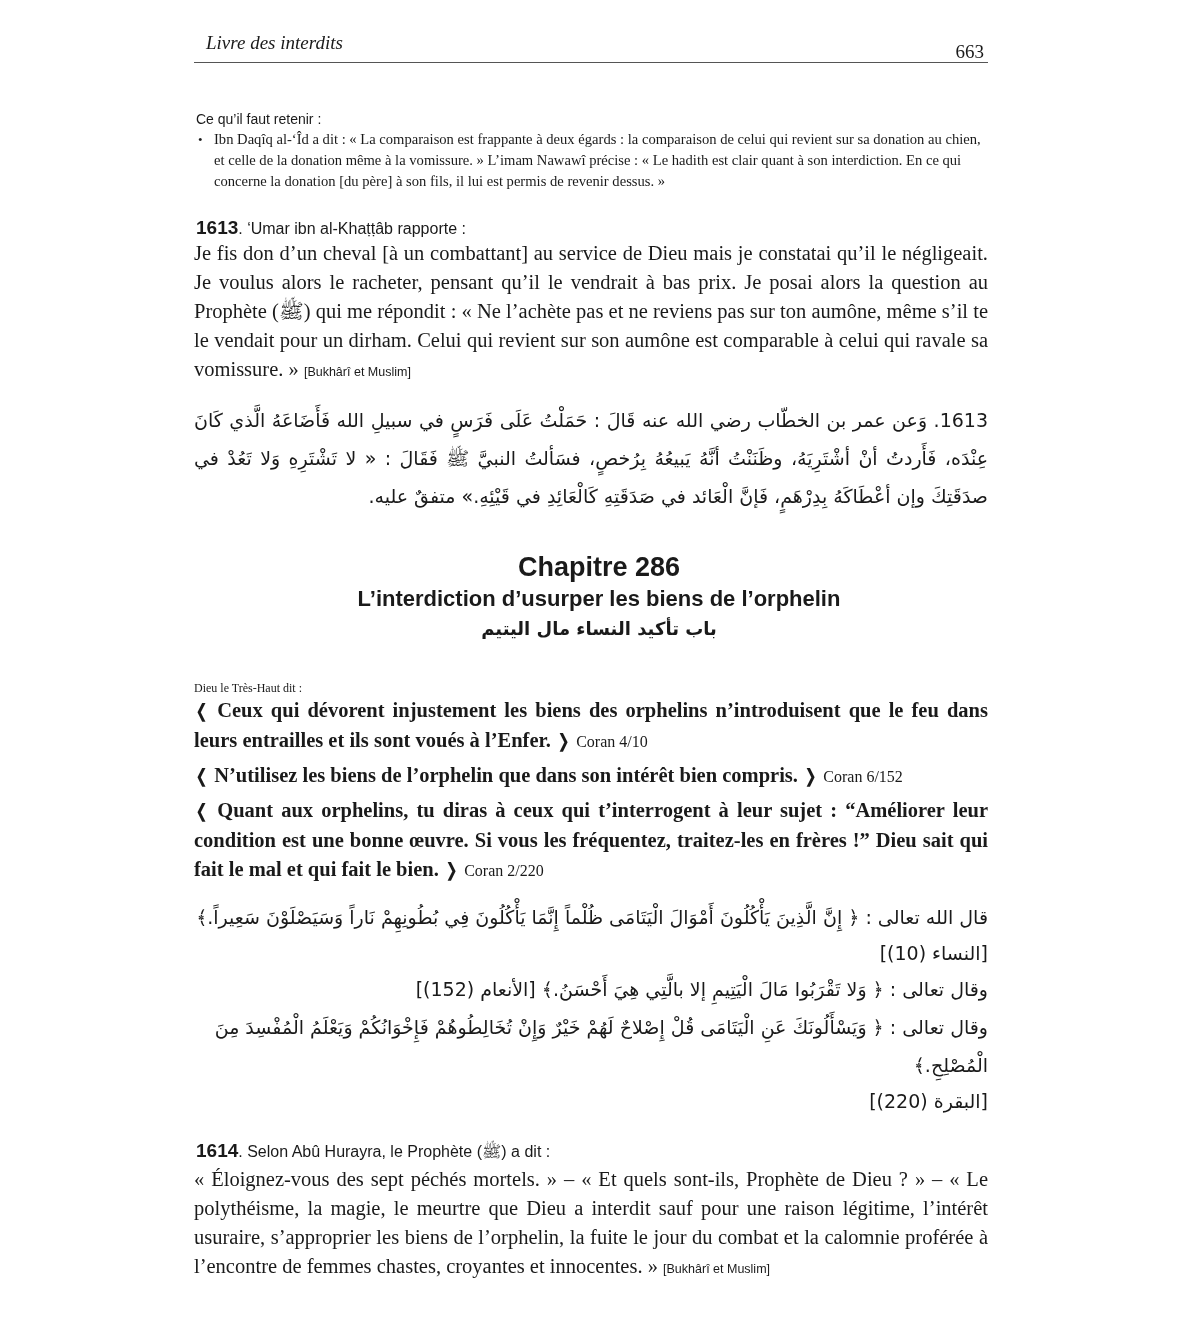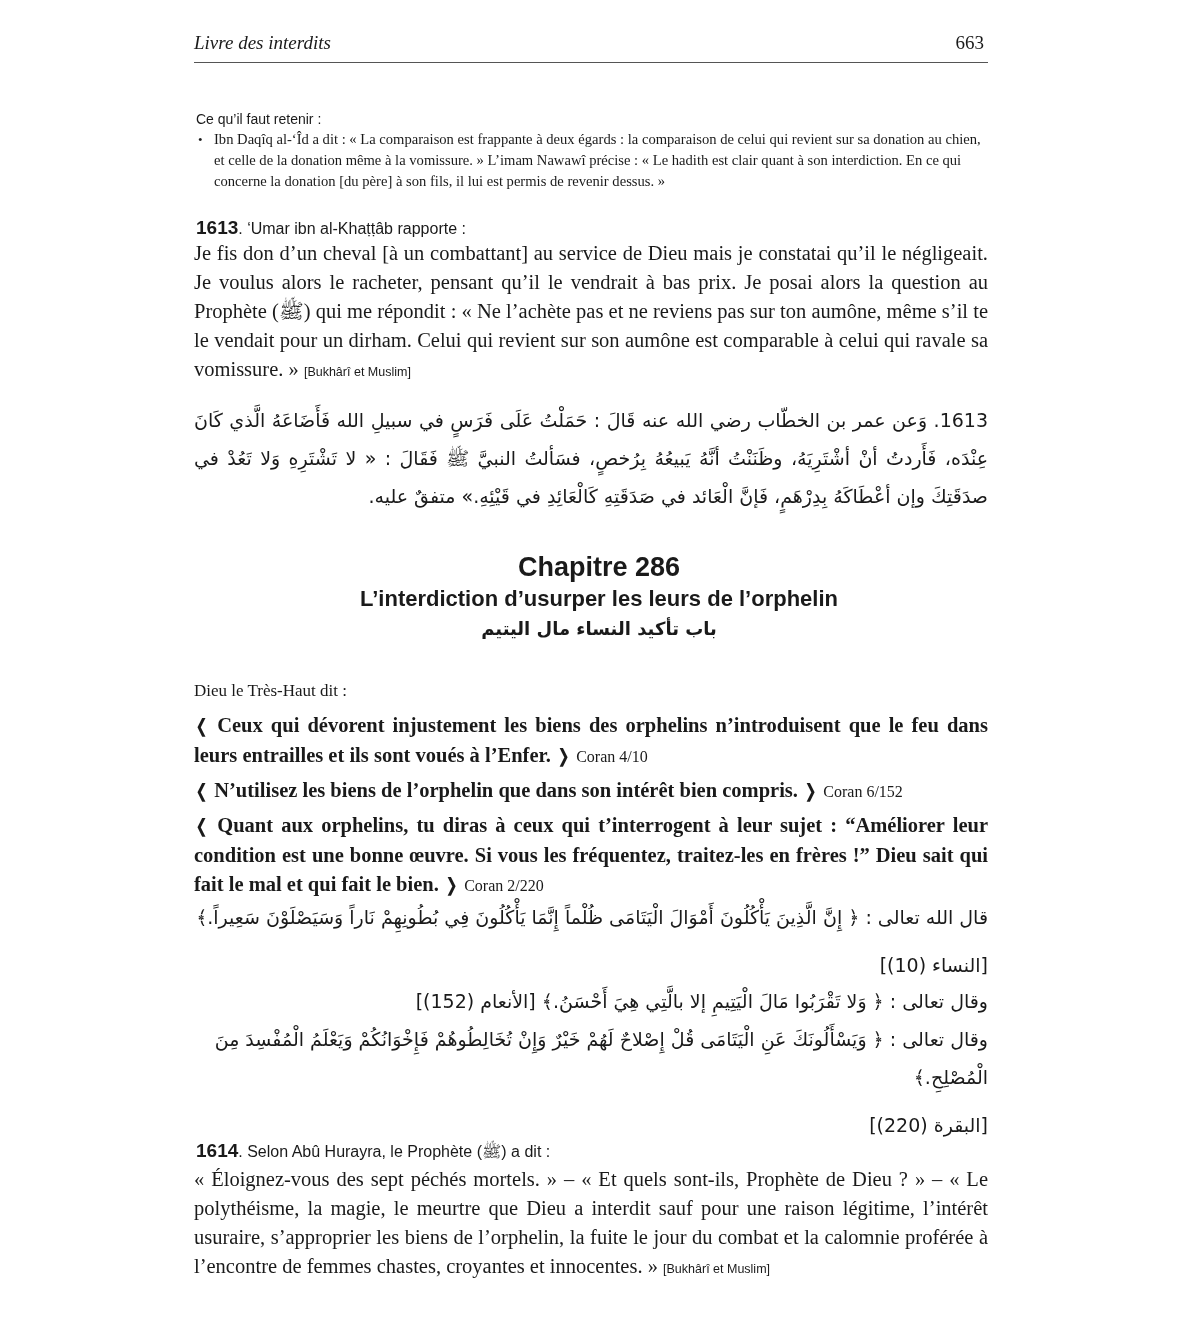--- a/index.html
+++ b/index.html
@@ -2,50 +2,50 @@
 <html><head>
   <meta charset="utf-8">
   <style>
     html, body { margin: 0; padding: 0; background: #ffffff; }
     body { width: 1200px; height: 1330px; position: relative; overflow: hidden; color: #1a1a1a; }
     .page { position: absolute; left: 194px; top: 0; width: 794px; }
     .serif { font-family: "Liberation Serif", "DejaVu Serif", serif; }
     .sans { font-family: "Liberation Sans", "DejaVu Sans", sans-serif; }
 
     .running-head { position: absolute; top: 30px; left: 0; width: 794px; height: 32px; border-bottom: 1.5px solid #555; }
-    .running-title { position: absolute; left: 0; top: 2px; font-style: italic; font-size: 19px; }
-    .page-number { position: absolute; right: 4px; top: 2px; font-size: 19px; }
+    .running-title { position: absolute; left: 12px; top: 2px; font-style: italic; font-size: 19px; }
+    .page-number { position: absolute; right: 4px; top: 11px; font-size: 19px; }
 
     .retain { position: absolute; top: 100px; left: 0; width: 794px; }
     .retain-title { font-size: 14px; margin: 11px 0 2px 2px; }
     .retain-item { position: relative; padding-left: 20px; font-size: 14.6px; line-height: 21px; }
     .bullet { position: absolute; left: 4px; top: 0; font-size: 13px; }
 
     .hadith { position: absolute; left: 0; width: 794px; }
     .hadith-head { font-size: 16px; margin-left: 2px; }
     .hadith-num { font-weight: bold; font-size: 19px; }
     .hadith-body { font-size: 20.5px; line-height: 29px; text-align: justify; }
     .source { font-family: "Liberation Sans", "DejaVu Sans", sans-serif; font-size: 12.5px; }
 
     .arabic { direction: rtl; text-align: justify; font-family: "DejaVu Sans", sans-serif; font-size: 19px; line-height: 38px; }
 
     .chapter { position: absolute; top: 550px; left: 8px; width: 794px; text-align: center; }
     .chapter-num { font-weight: bold; font-size: 27px; line-height: 34px; }
     .chapter-title { font-weight: bold; font-size: 22px; line-height: 30px; }
     .chapter-ar { font-family: "DejaVu Sans", sans-serif; font-weight: bold; font-size: 18px; line-height: 30px; direction: rtl; }
 
     .quran { position: absolute; top: 681px; left: 0; width: 794px; }
-    .intro { font-size: 17px; margin-bottom: 10px; }
+    .intro { font-size: 12px; margin-bottom: 0; }
     .verse { font-size: 20.5px; line-height: 29px; font-weight: bold; text-align: justify; margin-bottom: 5px; }
     .verse .ref { font-weight: normal; font-size: 16px; }
     .orn { font-size: 18px; font-weight: bold; }
 
     .arabic-block { position: absolute; left: 0; width: 794px; direction: rtl; font-family: "DejaVu Sans", sans-serif; font-size: 19px; }
     .ar-line { line-height: 38px; }
-    .ar-ref { line-height: 34px; margin-top: 12px; }
+    .ar-ref { line-height: 34px; }
   </style>
 </head>
 <body>
 
 <div class="page">
 
   <div class="running-head">
     <span class="running-title serif">Livre des interdits</span>
     <span class="page-number serif">663</span>
   </div>
@@ -64,21 +64,21 @@
     </div>
     <div class="hadith-body serif">
       <span>Je fis don d’un cheval [à un combattant] au service de Dieu mais je constatai qu’il le négligeait. Je voulus alors le racheter, pensant qu’il le vendrait à bas prix. Je posai alors la question au Prophète (ﷺ) qui me répondit : « Ne l’achète pas et ne reviens pas sur ton aumône, même s’il te le vendait pour un dirham. Celui qui revient sur son aumône est comparable à celui qui ravale sa vomissure. »</span>
       <span class="source">[Bukhârî et Muslim]</span>
     </div>
     <div class="arabic" style="margin-top:14px;">1613. وَعن عمر بن الخطّاب رضي الله عنه قَالَ : حَمَلْتُ عَلَى فَرَسٍ في سبيلِ الله فَأَضَاعَهُ الَّذي كَانَ عِنْدَه، فَأَردتُ أنْ أشْتَرِيَهُ، وظَنَنْتُ أنَّهُ يَبيعُهُ بِرُخصٍ، فسَألتُ النبيَّ ﷺ فَقَالَ : « لا تَشْتَرِهِ وَلا تَعُدْ في صدَقَتِكَ وإن أعْطَاكَهُ بِدِرْهَمٍ، فَإنَّ الْعَائد في صَدَقَتِهِ كَالْعَائِدِ في قَيْئِهِ.» متفقٌ عليه.</div>
   </div>
 
   <div class="chapter">
     <div class="chapter-num sans">Chapitre 286</div>
-    <div class="chapter-title sans">L’interdiction d’usurper les leurs de l’orphelin</div>
+    <div class="chapter-title sans">L’interdiction d’usurper les biens de l’orphelin</div>
     <div class="chapter-ar">باب تأكيد النساء مال اليتيم</div>
   </div>
 
   <div class="quran serif">
     <div class="intro">Dieu le Très-Haut dit :</div>
     <div class="verse">
       <span class="orn">❬</span>
       <span>Ceux qui dévorent injustement les biens des orphelins n’introduisent que le feu dans leurs entrailles et ils sont voués à l’Enfer.</span>
       <span class="orn">❭</span>
       <span class="ref">Coran 4/10</span>

